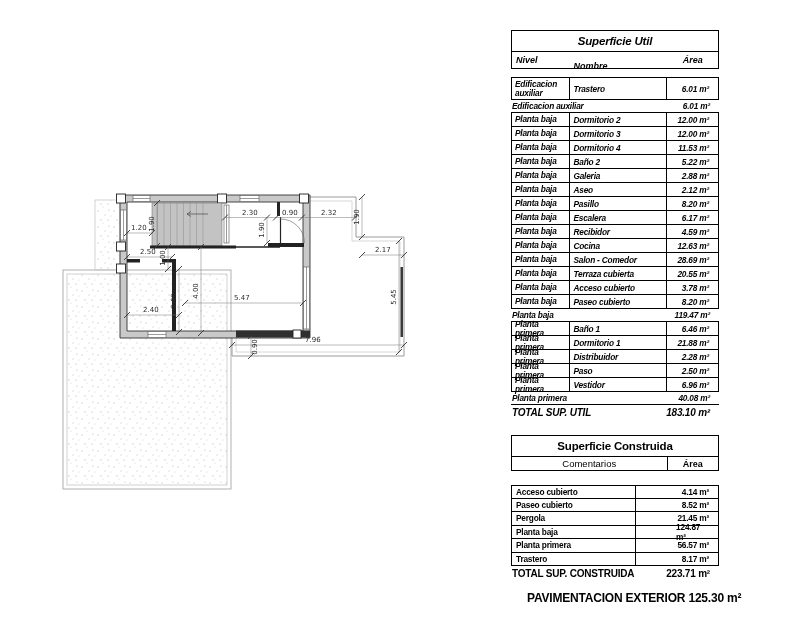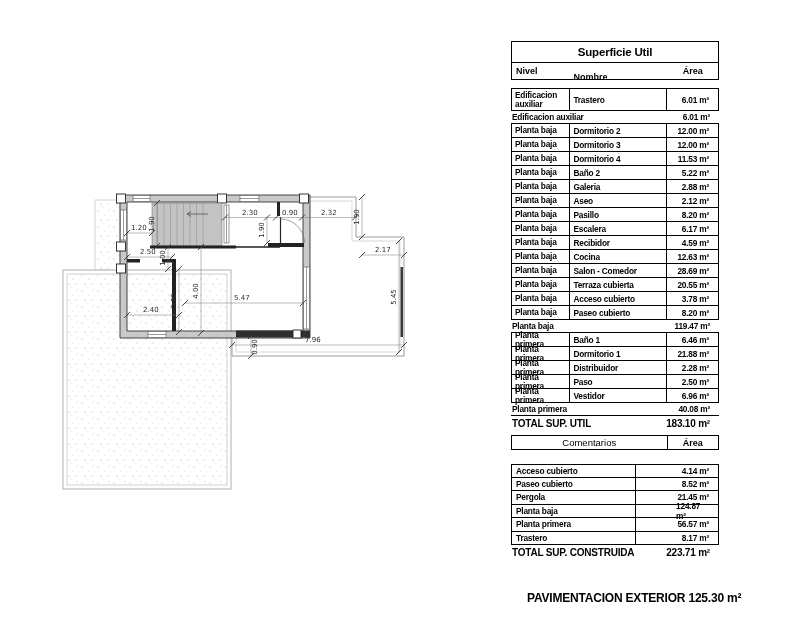--- a/index.html
+++ b/index.html
@@ -6,21 +6,21 @@
   html,body { width:800px; height:640px; background:#ffffff; overflow:hidden;
               font-family:"Liberation Sans", sans-serif; color:#000; }
   .page { position:relative; width:800px; height:640px; background:#fff; }
 
   
   .plan-svg { position:absolute; left:0; top:0; width:800px; height:640px; }
   .dimtxt { font-family:"DejaVu Sans", sans-serif; font-size:7px; fill:#2b2b2b; }
 
   
   .tbl { position:absolute; width:208px; }
-  .t-util { left:511px; top:41px; }
+  .t-util { left:511px; top:30px;font-style:italic; }
   .t-cons { left:511px; top:435px; }
 
   .tbox { border:1.4px solid #000; }
   .ttitle { height:21px; line-height:20px; text-align:center; font-weight:bold;
             font-size:11.5px; letter-spacing:-0.2px; border-bottom:1.2px solid #000; }
   .thead { display:flex; height:16px; align-items:center; font-weight:bold; font-size:9px; }
   .thead .hc1 { width:59px; padding-left:4px; }
   .thead .hc2 { width:98px; padding-left:3px;margin-top:12px; }
   .thead .hc3 { width:51px; text-align:center; }
   .thead2 { display:flex; height:13px; align-items:center; }
@@ -329,20 +329,21 @@
       </div>
       <div class="tr tot">
         <span>TOTAL SUP. UTIL</span>
         <span>183.10 m²</span>
       </div>
     </div>
   </div>
 
   <div class="tbl t-cons">
     <div class="tbox">
+      <div class="ttitle">Superficie Construida</div>
       <div class="thead2">
         <div class="hc1">Comentarios</div>
         <div class="hc3">Área</div>
       </div>
     </div>
     <div class="tbody2">
       <div class="tr r2 first">
           <div class="cl">Acceso cubierto</div>
           <div class="cv">4.14 m²</div>
         </div>

